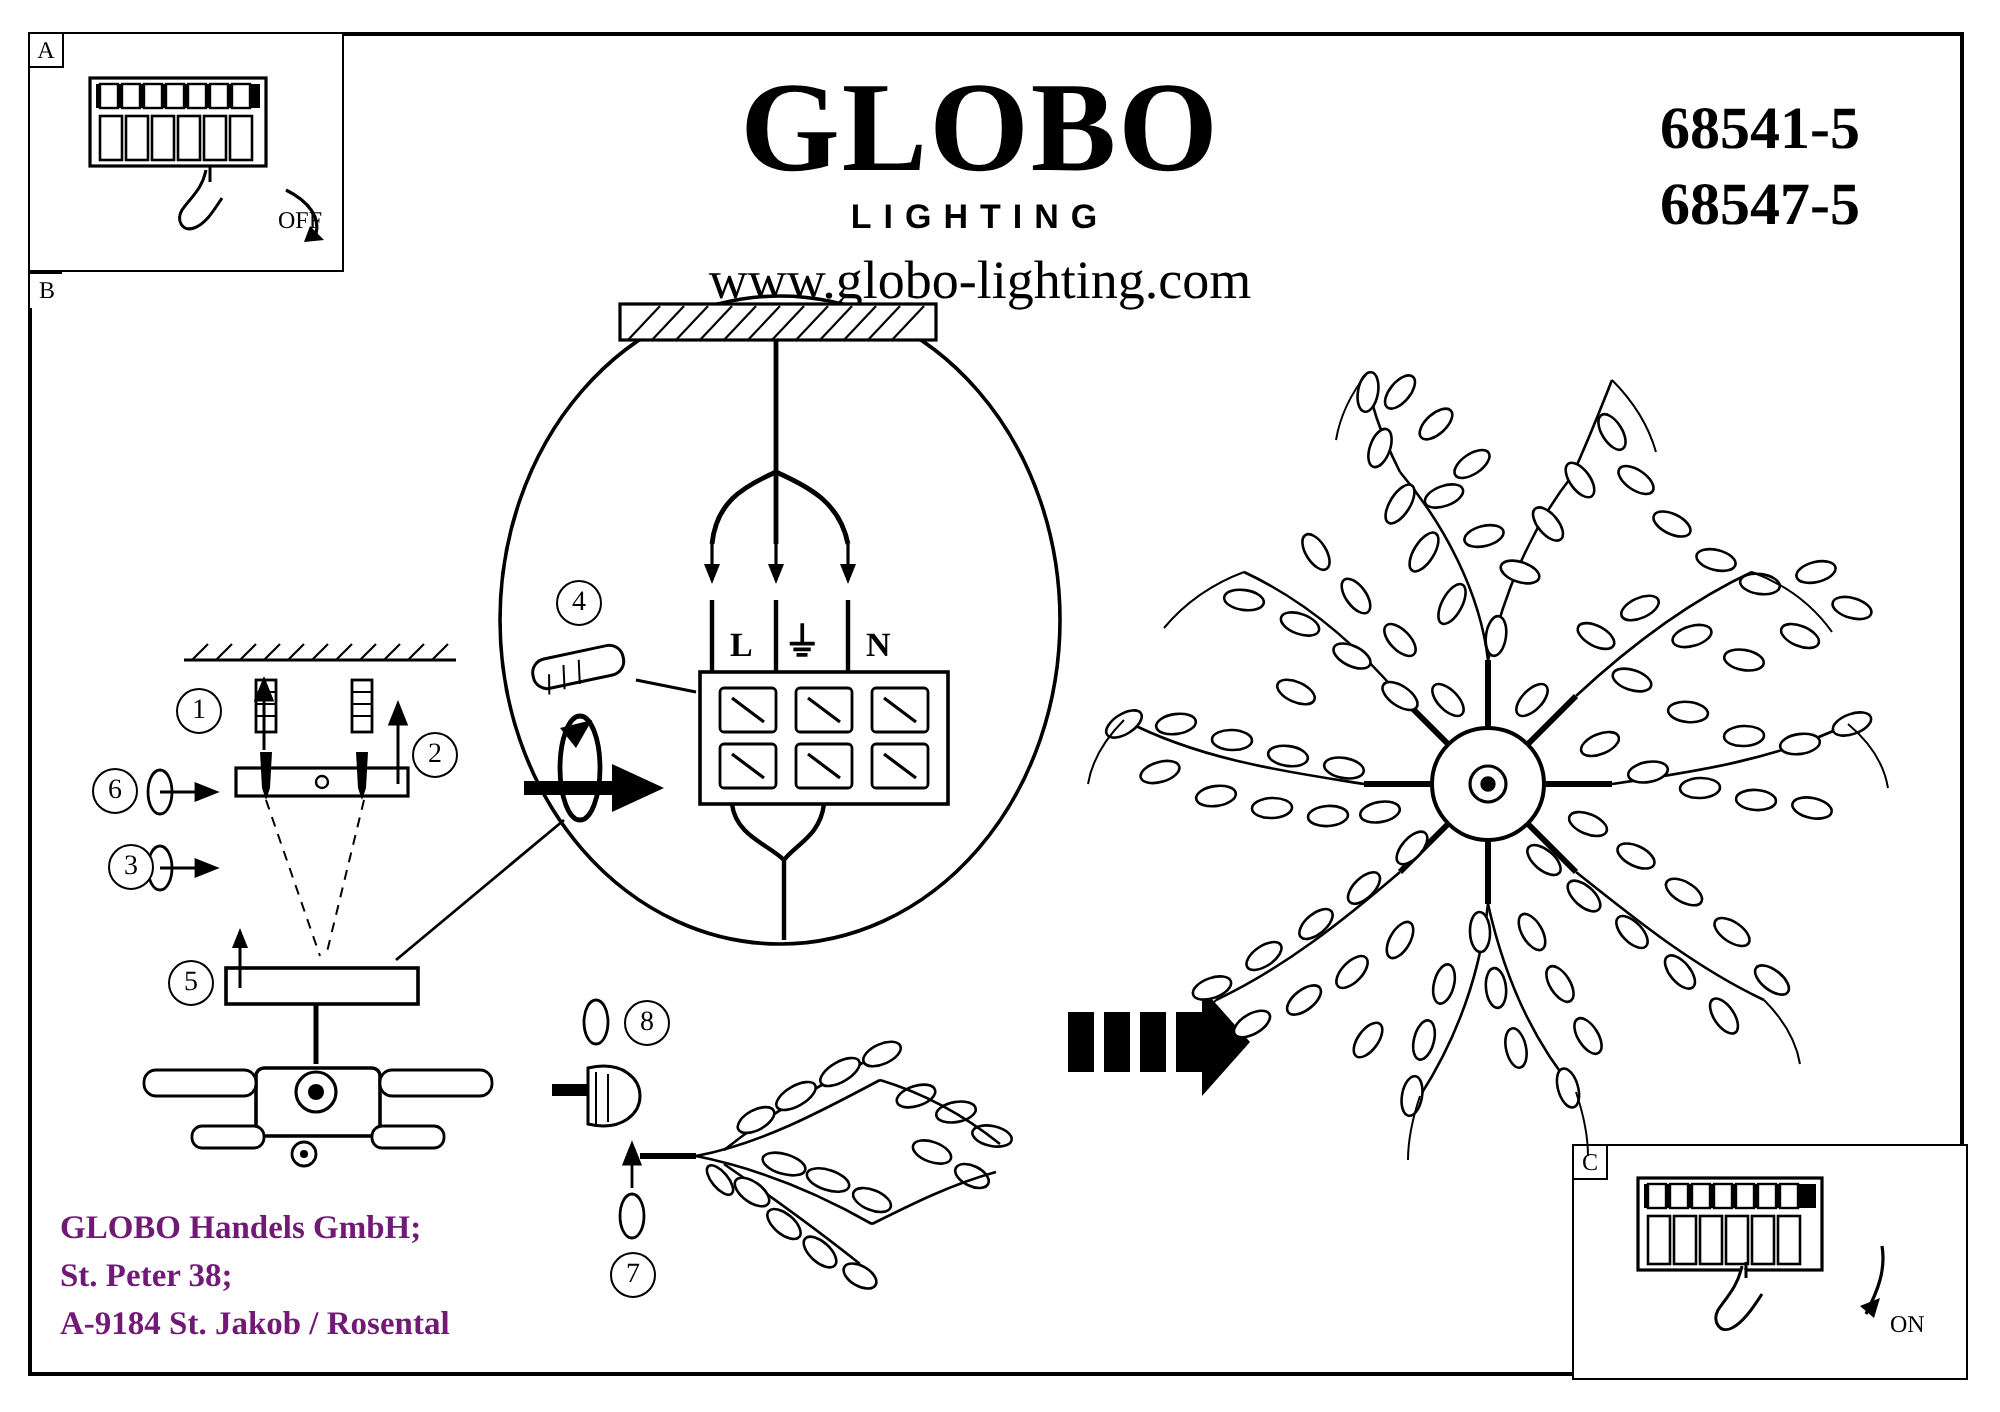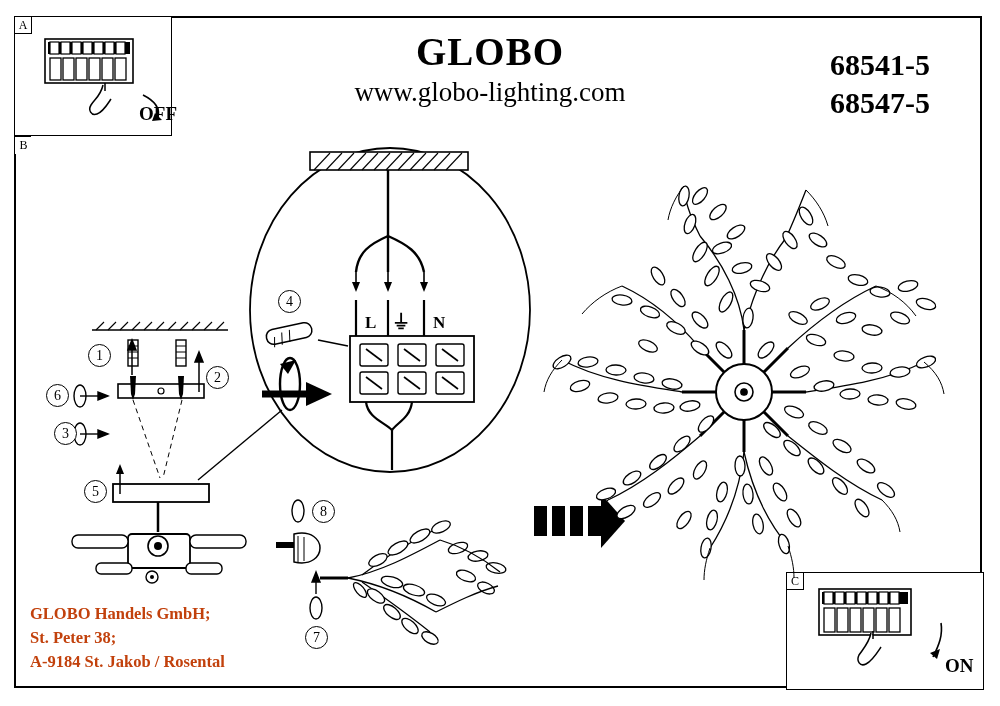--- a/index.html
+++ b/index.html
@@ -30,21 +30,21 @@
   .brand {
     position: absolute;
     left: 330px;
     top: 32px;
     width: 320px;
     text-align: center;
   }
   .brand-name {
     font-family: "Liberation Serif", serif;
     font-weight: bold;
-    font-size: 39px;
+    font-size: 64px;
     letter-spacing: 1px;
     line-height: 1;
     color: #000;
   }
   .brand-sub {
     font-family: "Liberation Sans", sans-serif;
     font-weight: bold;
     font-size: 17px;
     letter-spacing: 6px;
     margin-top: 3px;
@@ -91,33 +91,33 @@
   }
   #box-a { left: 14px; top: 16px; width: 158px; height: 120px; }
   #box-b {
     left: 14px; top: 136px; width: 17px; height: 17px;
     border: 1.5px solid #000;
   }
   #box-c { right: 16px; bottom: 16px; width: 198px; height: 118px; }
   .switch-label {
     position: absolute;
     font-family: "Liberation Serif", serif;
-    font-weight: bold;
-    font-size: 19px;
+    font-weight: normal;
+    font-size: 12px;
   }
   
   .address {
     position: absolute;
     left: 30px;
     top: 602px;
     font-family: "Liberation Serif", serif;
     font-weight: bold;
     font-size: 16.5px;
     line-height: 1.45;
-    color: #c2410c;
+    color: #701a75;
     white-space: pre-line;
   }
   
   .step {
     position: absolute;
     width: 23px;
     height: 23px;
     border: 1.5px solid #000;
     border-radius: 50%;
     font-family: "Liberation Serif", serif;
@@ -140,20 +140,21 @@
 </style>
 </head>
 <body>
 
 <div id="sheet">
 
   <div class="frame"></div>
 
   <div class="brand">
     <div class="brand-name">GLOBO</div>
+    <div class="brand-sub">LIGHTING</div>
     <div class="brand-url">www.globo-lighting.com</div>
   </div>
 
   <div class="model-numbers">
     <div>68541-5</div>
     <div>68547-5</div>
   </div>
 
   <div class="corner-box" id="box-a">
     <div class="corner-letter">A</div>

